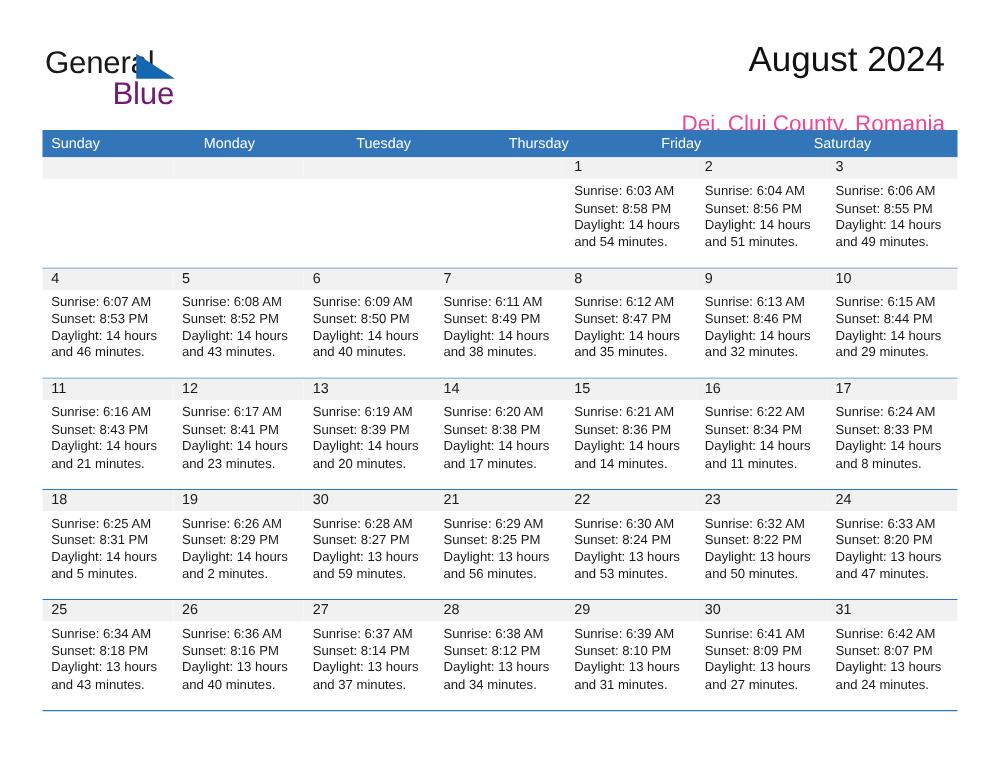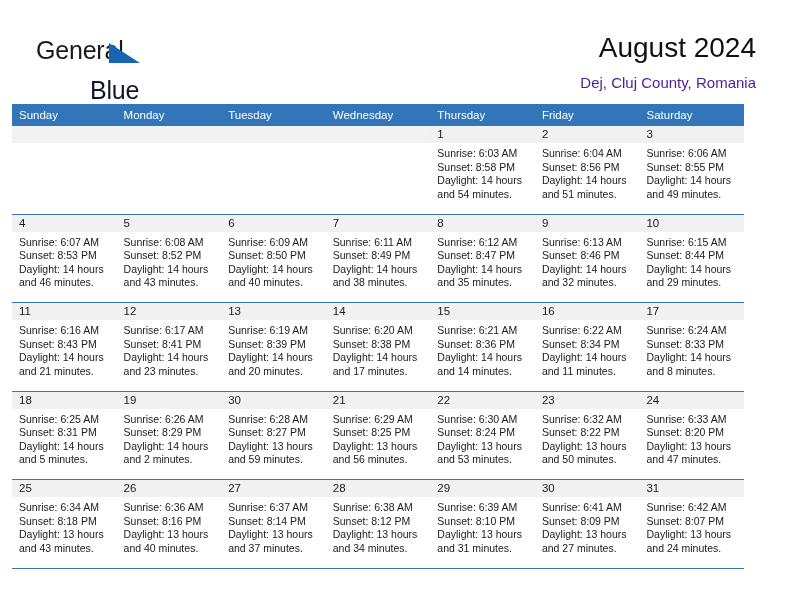--- a/index.html
+++ b/index.html
@@ -51,51 +51,51 @@
     left: 73px;
     top: 7px;
     width: 0;
     height: 0;
     border-left: 31px solid #1567b2;
     border-top: 20px solid transparent;
   }
   .brand-blue {
     position: absolute;
     left: 54px;
-    top: 40px;
+    top: 25px;
     font-size: 25px;
-    color: #0f172a;
+    color: #701a75;
     line-height: 28px;
     letter-spacing: -0.2px;
   }
 
   .title-block {
     position: absolute;
     right: 36px;
     top: 30px;
     text-align: right;
   }
   .cal-title {
     font-size: 28px;
     color: #111111;
     line-height: 36px;
     white-space: nowrap;
   }
   .cal-subtitle {
-    font-size: 15px;
-    color: #4c1d95;
+    font-size: 18px;
+    color: #ec4899;
     line-height: 22px;
-    margin-top: 6px;
+    margin-top: 22px;
     white-space: nowrap;
   }
 
   
   .calendar {
     position: absolute;
-    left: 12px;
+    left: 34px;
     top: 104px;
     width: 732px;
   }
   .weekdays {
     display: flex;
     background: #3275b9;
     height: 22px;
   }
   .weekday {
     flex: 1 1 0;
@@ -164,21 +164,20 @@
       <div class="cal-subtitle">Dej, Cluj County, Romania</div>
     </div>
 
   </div>
 
   <div class="calendar">
     <div class="weekdays" id="weekday-row">
         <div class="weekday">Sunday</div>
         <div class="weekday">Monday</div>
         <div class="weekday">Tuesday</div>
-        <div class="weekday">Wednesday</div>
         <div class="weekday">Thursday</div>
         <div class="weekday">Friday</div>
         <div class="weekday">Saturday</div>
       </div>
     <div id="calendar-body">
         <div class="week-row">
           <div class="day-cell empty">
             <div class="daynum-band">
               <span class="daynum"></span>
             </div>

